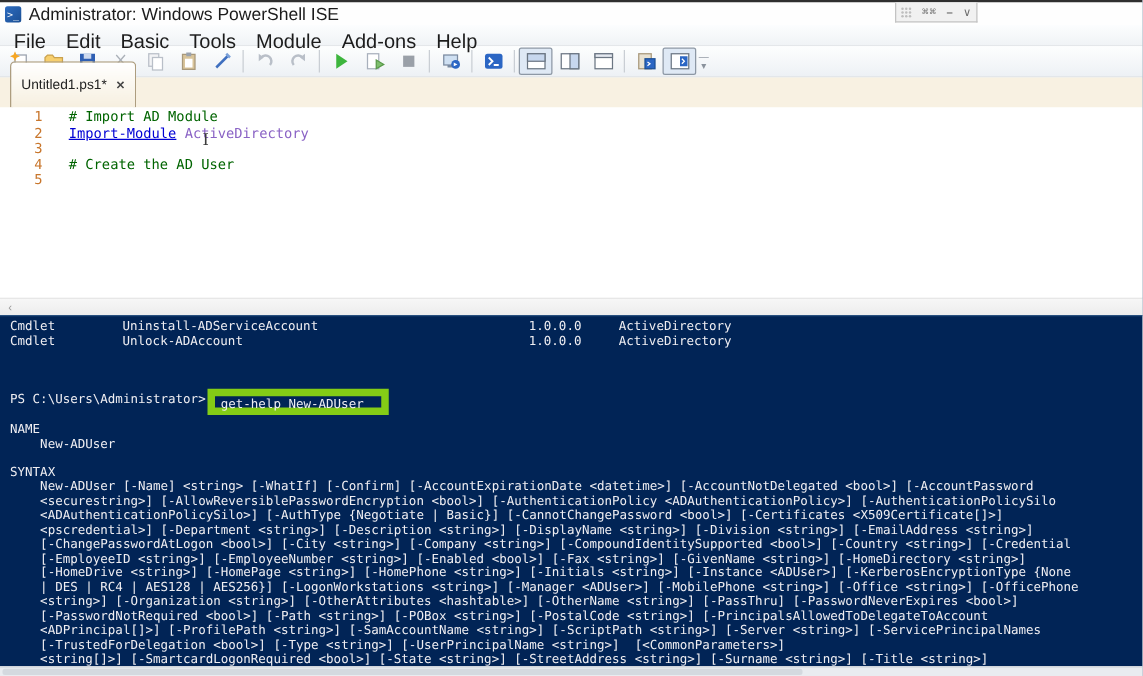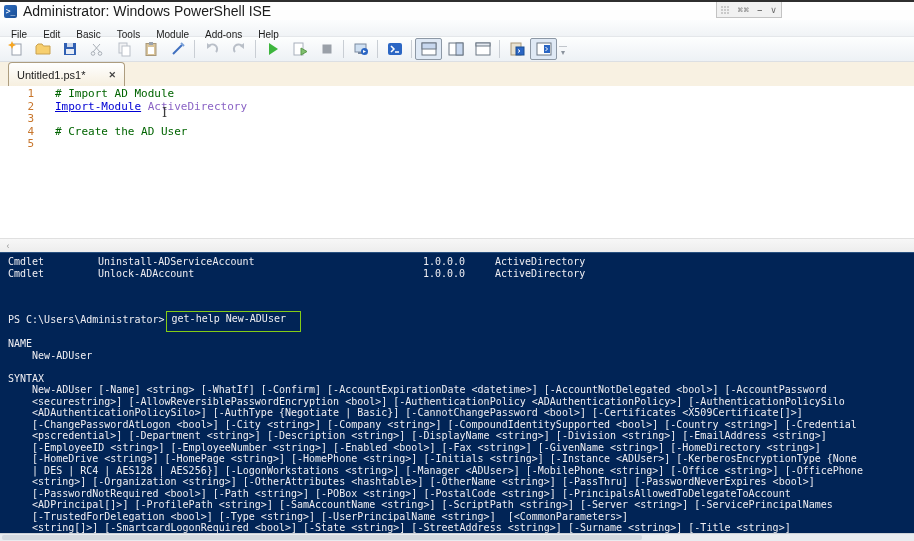--- a/index.html
+++ b/index.html
@@ -19,35 +19,35 @@
              border:1px solid #c3c3c3; border-top:none; display:flex; align-items:center;
              justify-content:space-around; z-index:50; }
   .ov-btn { font-size:9px; color:#6c6c6c; line-height:14px; cursor:default; }
   .ov-grid { display:grid; grid-template-columns:repeat(3,2px); grid-gap:1px; }
   .ov-grid i { width:2px; height:2px; background:#bdbdbd; border-radius:50%; }
   .ov-cmd { font-size:6px; color:#707070; line-height:6px; text-align:center; }
 
   
   .menubar { height:17px; background:linear-gradient(#fcfdfe,#f0f3f6); display:flex;
              align-items:center; padding-left:3px; border-bottom:1px solid #e4e7ea; }
-  .menu-item { font-size:10px; color:#1c1c1c; padding:1px 8px;margin-top:12px; }
+  .menu-item { font-size:16px; color:#1c1c1c; padding:1px 8px;margin-top:12px; }
 
   
   .toolbar { height:25px; background:linear-gradient(#fdfefe,#edf1f5); display:flex;
              align-items:center; padding-left:2px; border-bottom:1px solid #dcdfe3; }
   .tb-btn { width:27px; height:22px; display:flex; align-items:center; justify-content:center; }
   .tb-btn.sel { border:1px solid #8d98a5; background:#dfe9f5; border-radius:2px; }
   .tb-sep { width:1px; height:18px; background:#c9ced4; margin:0 3px; }
   .tb-overflow { font-size:8px; color:#8a929c; margin-left:2px; line-height:7px; text-align:center; }
 
   
   .tabstrip { height:24px; background:#f8f1e2; display:flex; align-items:flex-end; padding-left:8px; }
-  .tab { height:24px; background:linear-gradient(#ffffff,#f6efdf); border:1px solid #ad9d7f;
+  .tab { height:37px; background:linear-gradient(#ffffff,#f6efdf); border:1px solid #ad9d7f;
          border-bottom:none; border-radius:4px 4px 0 0; display:flex; align-items:center;
-         padding:0 8px; font-size:11px; color:#222;gap:16px; }
+         padding:0 8px; font-size:11px; color:#222; }
   .tab-close { margin-left:7px; font-size:9px; color:#444; font-weight:bold; }
 
   
   .editor { height:152px; background:#fff; font-family:"DejaVu Sans Mono", monospace;
             font-size:11px; line-height:12.5px; padding-top:2px; position:relative; }
   .ed-line { display:flex; white-space:pre; }
   .ed-num { width:34px; text-align:right; color:#c8762c; flex:none; }
   .ed-code { padding-left:21px; white-space:pre; }
   .tok-comment { color:#006400;margin-top:42px; }
   .tok-cmdlet { color:#0000d4;text-decoration:underline; }
@@ -62,21 +62,21 @@
   .hscroll-left { width:16px; text-align:center; font-size:9px; color:#9a9a9a; }
 
   
   .console { height:281px; background:#012456; border-top:1px solid #28507f;
              font-family:"DejaVu Sans Mono", monospace; font-size:10px; line-height:11.5px;
              color:#efeef2; padding:3px 0 0 8px; overflow:hidden; }
   .con-line { white-space:pre; height:11.5px; display:flex; }
   .con-type { width:90px; flex:none; }
   .con-name { width:325px; flex:none; }
   .con-ver { width:72px; flex:none; }
-  .cmd-box { display:inline-block; border:1px solid #84cc16; padding:1px 14px 2px 5px;
+  .cmd-box { display:inline-block; border:6px solid #84cc16; padding:1px 14px 2px 5px;
              margin:-3px 0 -5px -5px; }
 
   
   .bottombar { height:8px; background:#e9ecf0; border-top:1px solid #ccd1d7; position:relative; }
   .bottombar .thumb { position:absolute; left:2px; top:1px; height:5px; width:640px;
                       background:#d4d9df; border-radius:2px; }
 
   svg { display:block; }
 </style>
 </head>
@@ -304,22 +304,22 @@
       <span class="cmd-box">get-help New-ADUser</span>
     </div>
     <div class="con-line"></div>
     <div class="con-line">NAME</div>
     <div class="con-line">    New-ADUser</div>
     <div class="con-line"></div>
     <div class="con-line">SYNTAX</div>
     <div class="con-line">    New-ADUser [-Name] &lt;string&gt; [-WhatIf] [-Confirm] [-AccountExpirationDate &lt;datetime&gt;] [-AccountNotDelegated &lt;bool&gt;] [-AccountPassword</div>
     <div class="con-line">    &lt;securestring&gt;] [-AllowReversiblePasswordEncryption &lt;bool&gt;] [-AuthenticationPolicy &lt;ADAuthenticationPolicy&gt;] [-AuthenticationPolicySilo</div>
     <div class="con-line">    &lt;ADAuthenticationPolicySilo&gt;] [-AuthType {Negotiate | Basic}] [-CannotChangePassword &lt;bool&gt;] [-Certificates &lt;X509Certificate[]&gt;]</div>
+    <div class="con-line">    &lt;pscredential&gt;] [-Department &lt;string&gt;] [-Description &lt;string&gt;] [-DisplayName &lt;string&gt;] [-Division &lt;string&gt;] [-EmailAddress &lt;string&gt;]</div>
     <div class="con-line">    [-ChangePasswordAtLogon &lt;bool&gt;] [-City &lt;string&gt;] [-Company &lt;string&gt;] [-CompoundIdentitySupported &lt;bool&gt;] [-Country &lt;string&gt;] [-Credential</div>
-    <div class="con-line">    &lt;pscredential&gt;] [-Department &lt;string&gt;] [-Description &lt;string&gt;] [-DisplayName &lt;string&gt;] [-Division &lt;string&gt;] [-EmailAddress &lt;string&gt;]</div>
     <div class="con-line">    [-EmployeeID &lt;string&gt;] [-EmployeeNumber &lt;string&gt;] [-Enabled &lt;bool&gt;] [-Fax &lt;string&gt;] [-GivenName &lt;string&gt;] [-HomeDirectory &lt;string&gt;]</div>
     <div class="con-line">    [-HomeDrive &lt;string&gt;] [-HomePage &lt;string&gt;] [-HomePhone &lt;string&gt;] [-Initials &lt;string&gt;] [-Instance &lt;ADUser&gt;] [-KerberosEncryptionType {None</div>
     <div class="con-line">    | DES | RC4 | AES128 | AES256}] [-LogonWorkstations &lt;string&gt;] [-Manager &lt;ADUser&gt;] [-MobilePhone &lt;string&gt;] [-Office &lt;string&gt;] [-OfficePhone</div>
     <div class="con-line">    &lt;string&gt;] [-Organization &lt;string&gt;] [-OtherAttributes &lt;hashtable&gt;] [-OtherName &lt;string&gt;] [-PassThru] [-PasswordNeverExpires &lt;bool&gt;]</div>
     <div class="con-line">    [-PasswordNotRequired &lt;bool&gt;] [-Path &lt;string&gt;] [-POBox &lt;string&gt;] [-PostalCode &lt;string&gt;] [-PrincipalsAllowedToDelegateToAccount</div>
     <div class="con-line">    &lt;ADPrincipal[]&gt;] [-ProfilePath &lt;string&gt;] [-SamAccountName &lt;string&gt;] [-ScriptPath &lt;string&gt;] [-Server &lt;string&gt;] [-ServicePrincipalNames</div>
     <div class="con-line">    [-TrustedForDelegation &lt;bool&gt;] [-Type &lt;string&gt;] [-UserPrincipalName &lt;string&gt;]  [&lt;CommonParameters&gt;]</div>
     <div class="con-line">    &lt;string[]&gt;] [-SmartcardLogonRequired &lt;bool&gt;] [-State &lt;string&gt;] [-StreetAddress &lt;string&gt;] [-Surname &lt;string&gt;] [-Title &lt;string&gt;]</div>
   </div>
 

